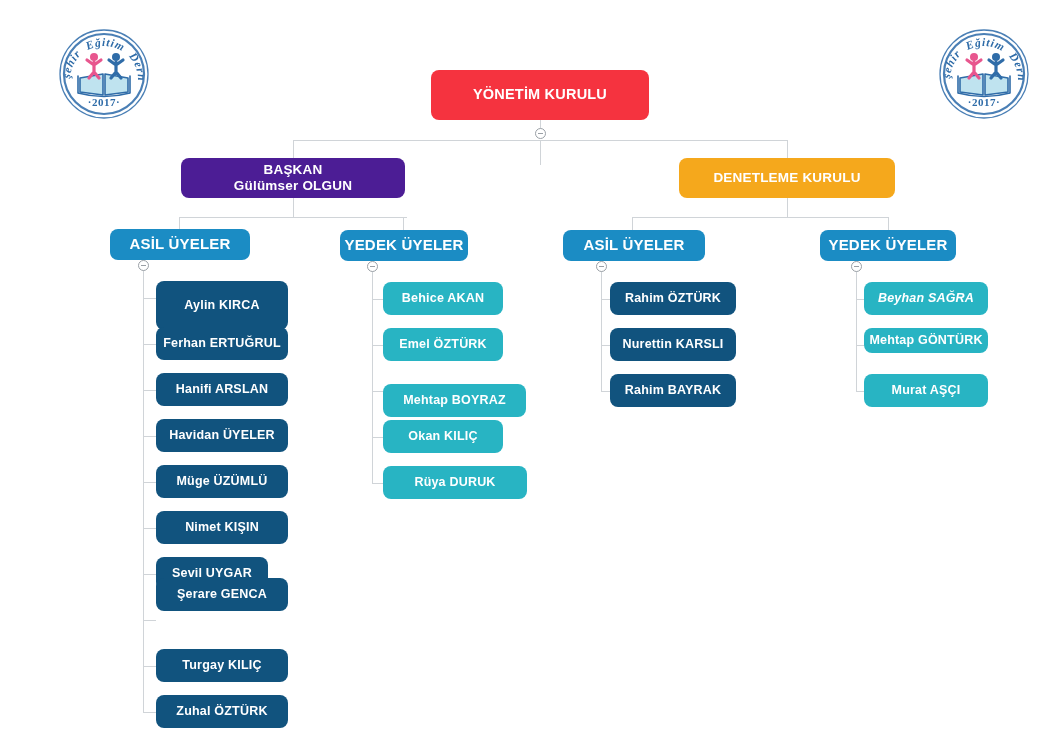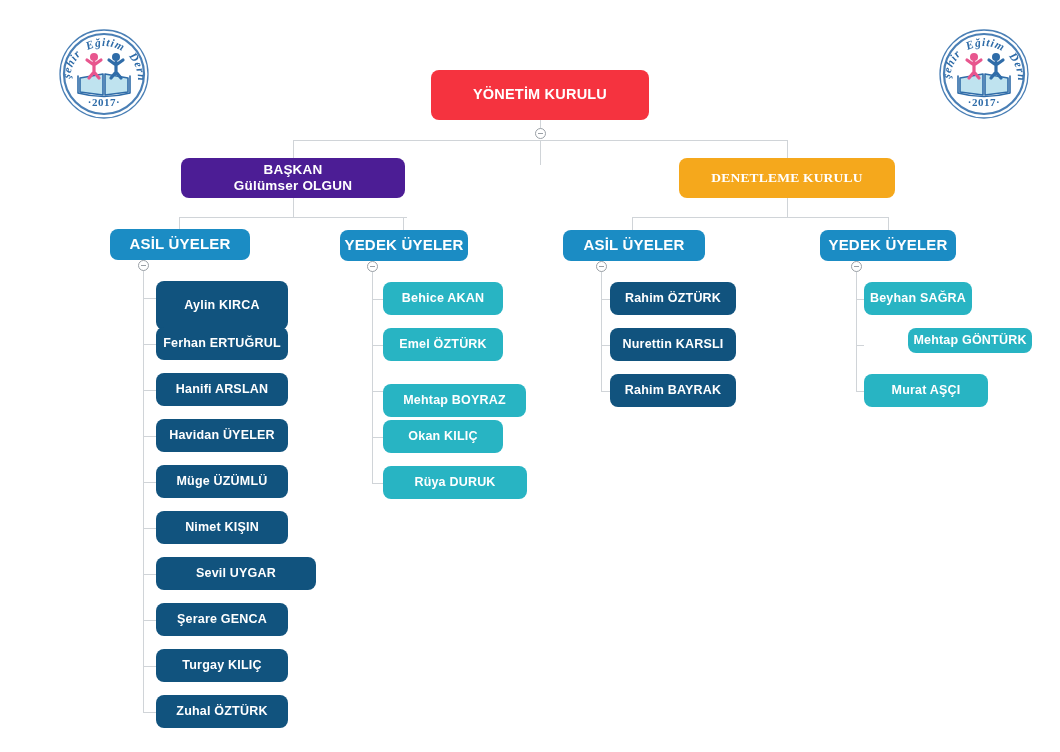--- a/index.html
+++ b/index.html
@@ -160,21 +160,21 @@
 
   <div class="node root" style="left:431px;top:70px;width:218px;height:50px;">
     <span>YÖNETİM KURULU</span>
   </div>
 
   <div class="node president" style="left:181px;top:158px;width:224px;height:40px;flex-direction:column;">
     <span class="ttl">BAŞKAN</span>
     <span class="sub">Gülümser OLGUN</span>
   </div>
 
-  <div class="node audit" style="left:679px;top:158px;width:216px;height:40px;font-family:Liberation Serif, serif;">
+  <div class="node audit" style="left:679px;top:158px;width:216px;height:40px;">
     <span>DENETLEME KURULU</span>
   </div>
 
   <div class="node hdr" style="left:110px;top:229px;width:140px;height:31px;">
     <span>ASİL ÜYELER</span>
   </div>
   <div class="node hdr" style="left:340px;top:230px;width:128px;height:31px;">
     <span>YEDEK ÜYELER</span>
   </div>
   <div class="node hdr" style="left:563px;top:230px;width:142px;height:31px;">
@@ -196,24 +196,24 @@
       </div>
       <div class="node navy" style="left: 156px; top: 419px; width: 132px; height: 33px;">
         <span>Havidan ÜYELER</span>
       </div>
       <div class="node navy" style="left: 156px; top: 465px; width: 132px; height: 33px;">
         <span>Müge ÜZÜMLÜ</span>
       </div>
       <div class="node navy" style="left: 156px; top: 511px; width: 132px; height: 33px;">
         <span>Nimet KIŞIN</span>
       </div>
-      <div class="node navy" style="left: 156px; top: 557px; width: 160px; height: 33px;">
+      <div class="node navy" style="left: 156px; top: 557px; width: 112px; height: 33px;">
         <span>Sevil UYGAR</span>
       </div>
-      <div class="node navy" style="left: 156px; top: 603px; width: 132px; height: 33px;">
+      <div class="node navy" style="left: 156px; top: 578px; width: 132px; height: 33px;">
         <span>Şerare GENCA</span>
       </div>
       <div class="node navy" style="left: 156px; top: 649px; width: 132px; height: 33px;">
         <span>Turgay KILIÇ</span>
       </div>
       <div class="node navy" style="left: 156px; top: 695px; width: 132px; height: 33px;">
         <span>Zuhal ÖZTÜRK</span>
       </div>
       <div class="node teal" style="left: 383px; top: 282px; width: 120px; height: 33px;">
         <span>Behice AKAN</span>
@@ -232,24 +232,24 @@
       </div>
       <div class="node navy" style="left: 610px; top: 282px; width: 126px; height: 33px;">
         <span>Rahim ÖZTÜRK</span>
       </div>
       <div class="node navy" style="left: 610px; top: 328px; width: 126px; height: 33px;">
         <span>Nurettin KARSLI</span>
       </div>
       <div class="node navy" style="left: 610px; top: 374px; width: 126px; height: 33px;">
         <span>Rahim BAYRAK</span>
       </div>
-      <div class="node teal" style="left: 864px; top: 282px; width: 108px; height: 33px;">
+      <div class="node teal" style="left: 864px; top: 282px; width: 124px; height: 33px; font-style: italic;">
         <span>Beyhan SAĞRA</span>
       </div>
-      <div class="node teal" style="left: 908px; top: 328px; width: 124px; height: 25px;">
+      <div class="node teal" style="left: 864px; top: 328px; width: 124px; height: 25px;">
         <span>Mehtap GÖNTÜRK</span>
       </div>
       <div class="node teal" style="left: 864px; top: 374px; width: 124px; height: 33px;">
         <span>Murat AŞÇI</span>
       </div>
     </div>
 
 </div>
 
 </body></html>

